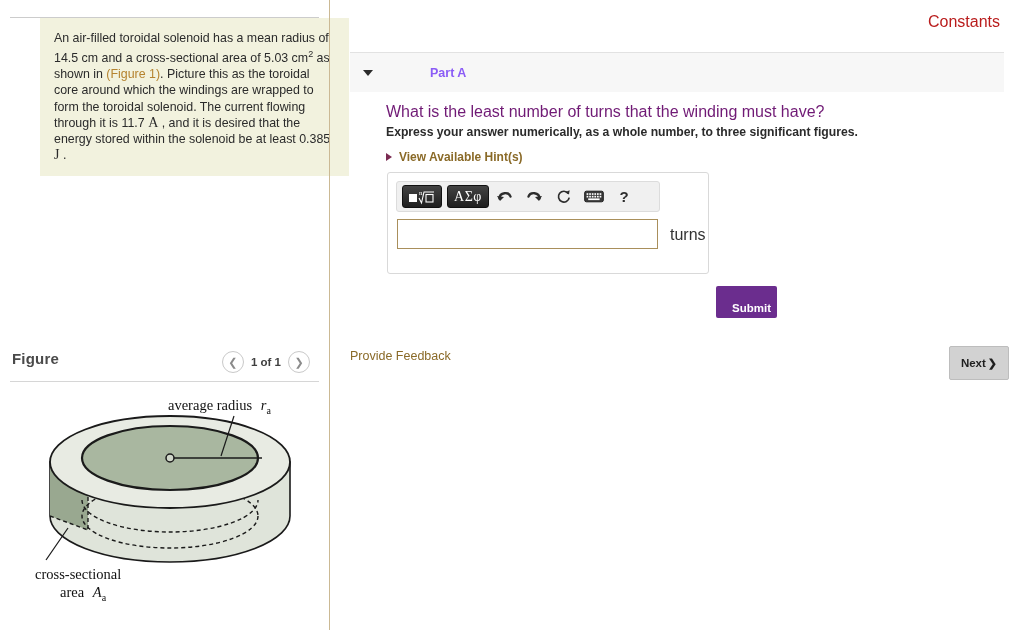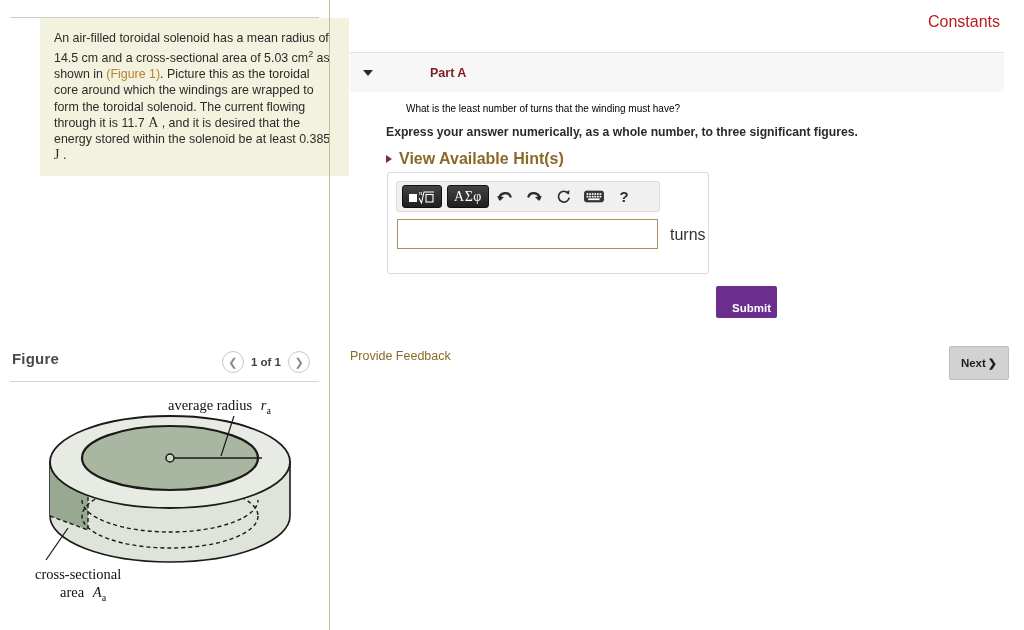--- a/index.html
+++ b/index.html
@@ -164,32 +164,31 @@
     width: 0; height: 0;
     border-left: 5.5px solid transparent;
     border-right: 5.5px solid transparent;
     border-top: 6.5px solid #2b2b2b;
     cursor: pointer;
   }
   #part-title {
     margin-left: 14px;
     font-size: 12.5px;
     font-weight: bold;
-    color: #7f1d1d;
+    color: #8b5cf6;
     padding-left: 43px;
   }
   .body-block {
     position: absolute;
     left: 56px;
   }
   #q-prompt {
     top: 103px;
-    font-size: 10px;
-    color: #000000;
-    margin-left: 20px;
+    font-size: 16px;
+    color: #701a75;
   }
   #q-instruction {
     top: 125px;
     font-size: 12.2px;
     font-weight: bold;
     color: #2b2b2b;
   }
   #hints-row {
     top: 150px;
     display: flex;
@@ -197,21 +196,21 @@
     gap: 7px;
     cursor: pointer;
   }
   #hints-triangle {
     width: 0; height: 0;
     border-top: 4.5px solid transparent;
     border-bottom: 4.5px solid transparent;
     border-left: 6px solid #7b2b52;
   }
   #hints-label {
-    font-size: 16px;
+    font-size: 12px;
     font-weight: bold;
     color: #8a6a28;
     text-align: center;
   }
 
   
   #answer-widget {
     position: absolute;
     left: 57px; top: 172px;
     width: 322px;

